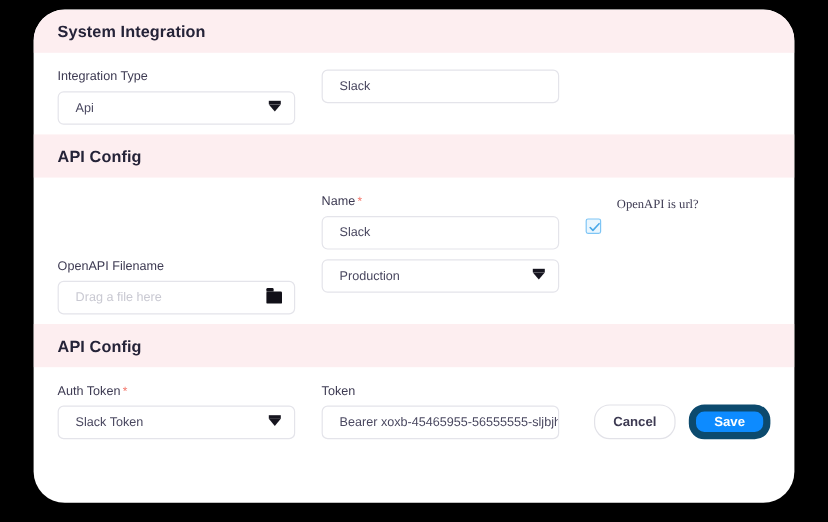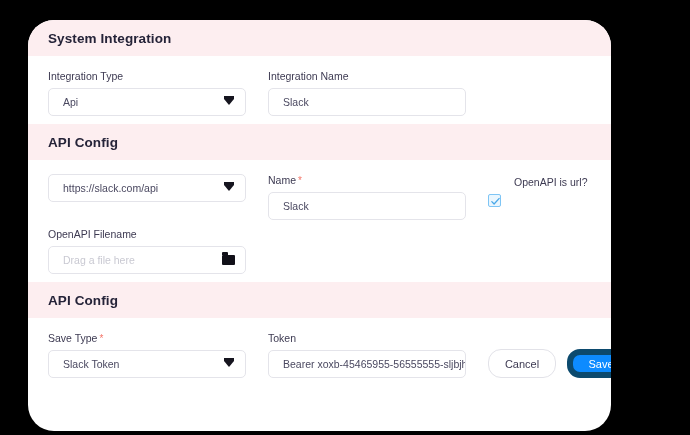--- a/index.html
+++ b/index.html
@@ -10,22 +10,22 @@
     width: 690px;
     height: 435px;
     background: #000000;
     font-family: "Liberation Sans", sans-serif;
     overflow: hidden;
   }
 
   .card {
     position: absolute;
     left: 28px;
-    top: 20px;
-    width: 583px;
+    top: 8px;
+    width: 634px;
     height: 411px;
     background: #ffffff;
     border-radius: 26px;
     overflow: hidden;
   }
 
   
   .section-band {
     background: #fdeef0;
     height: 36px;
@@ -136,20 +136,21 @@
     background: #111018;
     border-radius: 1px 1px 0 0;
   }
 
   
   .checkbox-group {
     width: 180px;
     flex: 0 0 auto;
     position: relative;
     padding-top: 2px;
+    font-family: Liberation Serif, serif;
   }
   .checkbox-label {
     font-size: 10.5px;
     color: #3d3a52;
     margin-bottom: 5px;
     padding-left: 26px;
     white-space: nowrap;
     line-height: 13px;
   }
   .checkbox-box {
@@ -176,20 +177,21 @@
   }
   .btn {
     height: 29px;
     border-radius: 13px;
     font-size: 11px;
     display: flex;
     align-items: center;
     justify-content: center;
     box-sizing: border-box;
     cursor: pointer;
+    font-weight: bold;
   }
   .btn-cancel {
     width: 68px;
     border: 1px solid #e2e2e8;
     background: #ffffff;
     color: #3d3a52;
     margin-right: 11px;
   }
   .btn-save {
     width: 68px;
@@ -212,42 +214,37 @@
 
       <div class="col">
         <div class="field-label">Integration Type</div>
         <div class="control">
           <span class="value">Api</span>
           <span class="caret"></span>
         </div>
       </div>
 
       <div class="col">
-        <div class="field-label">Integration Name</div>
         <div class="control">
           <span class="value">Slack</span>
         </div>
       </div>
 
     </div>
   </div>
 
   <div class="section-band">
     <span class="section-title">API Config</span>
   </div>
 
   <div class="form-block">
 
     <div class="row">
 
       <div class="col">
-        <div class="control">
-          <span class="value">https://slack.com/api</span>
-          <span class="caret"></span>
-        </div>
       </div>
 
       <div class="col">
         <div class="field-label"><span>Name</span><span class="req">*</span></div>
         <div class="control">
           <span class="value">Slack</span>
         </div>
       </div>
 
       <div class="checkbox-group">
@@ -265,34 +262,38 @@
 
       <div class="col">
         <div class="field-label">OpenAPI Filename</div>
         <div class="control">
           <span class="value placeholder">Drag a file here</span>
           <span class="folder-icon"></span>
         </div>
       </div>
 
       <div class="col">
+        <div class="control">
+          <span class="value">Production</span>
+          <span class="caret"></span>
+        </div>
       </div>
 
     </div>
   </div>
 
   <div class="section-band">
     <span class="section-title">API Config</span>
   </div>
 
   <div class="form-block">
     <div class="row">
 
       <div class="col">
-        <div class="field-label"><span>Save Type</span><span class="req">*</span></div>
+        <div class="field-label"><span>Auth Token</span><span class="req">*</span></div>
         <div class="control">
           <span class="value">Slack Token</span>
           <span class="caret"></span>
         </div>
       </div>
 
       <div class="col">
         <div class="field-label">Token</div>
         <div class="control">
           <span class="value">Bearer xoxb-45465955-56555555-sljbjh</span>

